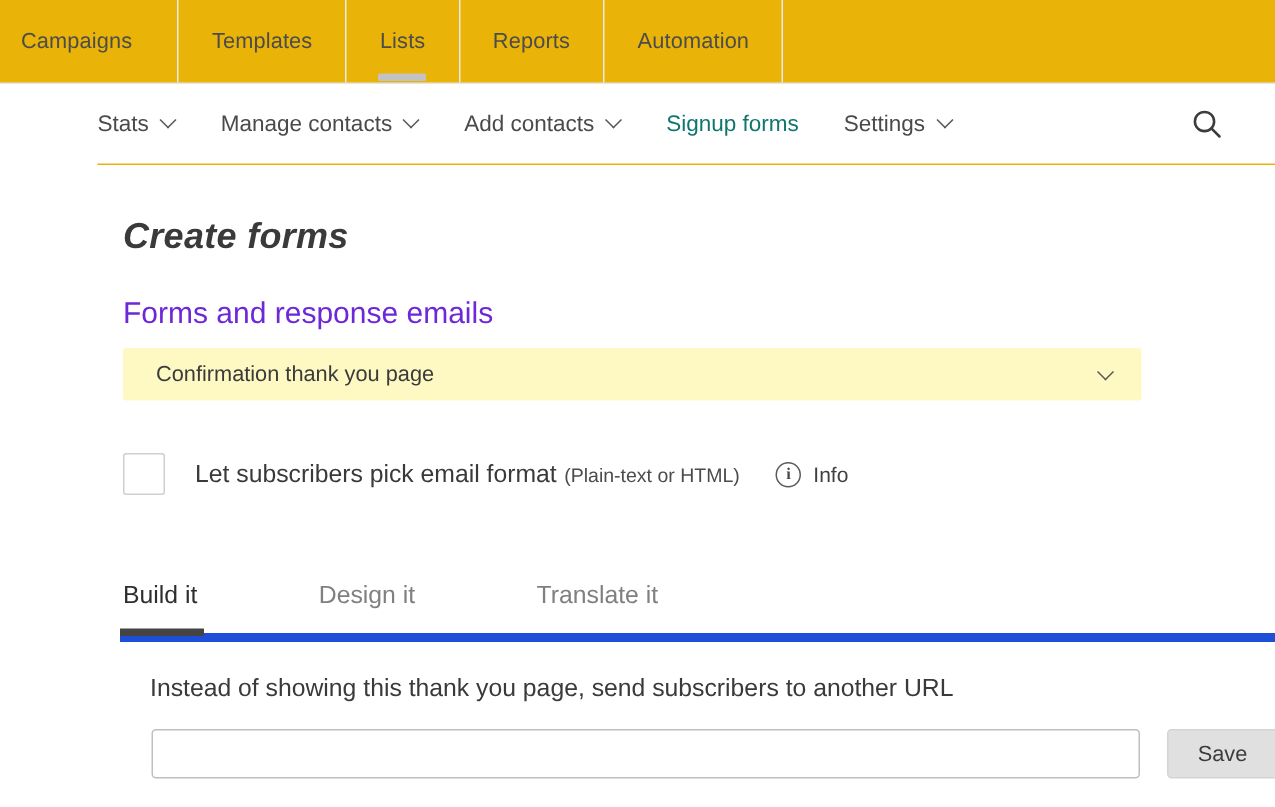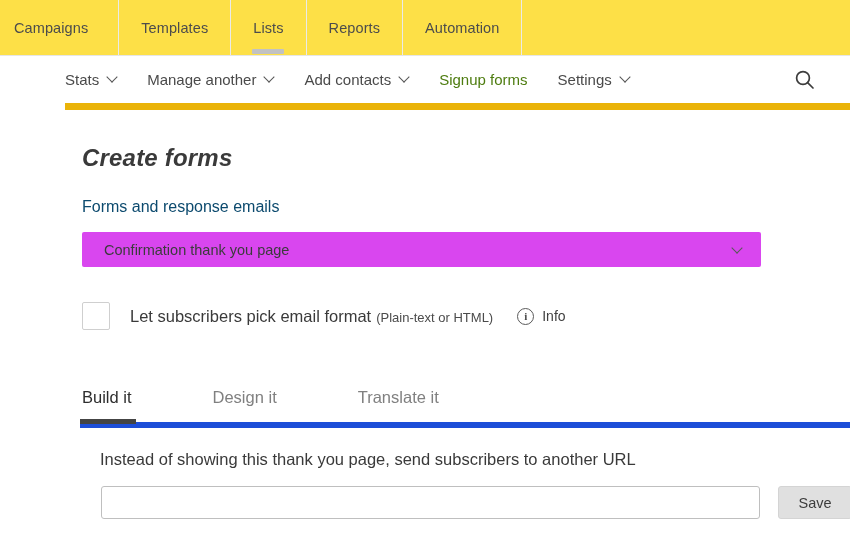--- a/index.html
+++ b/index.html
@@ -17,21 +17,21 @@
     overflow: hidden;
     position: relative;
   }
 
   
   .topnav {
     position: absolute;
     left: 0; top: 0;
     width: 850px;
     height: 56px;
-    background: #fde047;
+    background: #eab308;
     border-bottom: 1px solid #e6e6e6;
     display: flex;
     align-items: stretch;
   }
   .topnav-item {
     position: relative;
     display: flex;
     align-items: center;
     justify-content: center;
     padding: 0 22px;
@@ -68,33 +68,33 @@
     height: 54px;
   }
   .subnav-inner {
     position: absolute;
     left: 65px;
     right: 0;
     top: 0;
     bottom: 0;
     display: flex;
     align-items: center;
-    border-bottom: 7px solid #eab308;
+    border-bottom: 1px solid #eab308;
   }
   .subnav-item {
     display: flex;
     align-items: center;
     gap: 9px;
     font-size: 15px;
     color: #4a4a4a;
     margin-right: 30px;
     cursor: pointer;
     white-space: nowrap;
   }
-  .subnav-item.link { color: #4d7c0f; justify-content: center; }
+  .subnav-item.link { color: #0f766e; justify-content: center; }
   .chevron {
     display: inline-block;
     width: 9px;
     height: 9px;
     position: relative;
     top: -2px;
   }
   .chevron::before {
     content: "";
     position: absolute;
@@ -130,32 +130,32 @@
     font-size: 24px;
     font-style: italic;
     font-weight: bold;
     color: #3a3a3a;
     letter-spacing: .2px;
   }
   .section-label {
     position: absolute;
     left: 66px;
     top: 88px;
-    font-size: 16px;
-    color: #0c4a6e;
+    font-size: 20px;
+    color: #6d28d9;
   }
 
   
   .select-box {
     position: absolute;
     left: 66px;
     top: 122px;
     width: 679px;
     height: 35px;
-    background: #d946ef;
+    background: #fef9c3;
     border: none;
     border-radius: 2px;
     display: flex;
     align-items: center;
     cursor: pointer;
   }
   .select-value {
     margin-left: 22px;
     font-size: 14.5px;
     color: #3b3b3b;
@@ -326,21 +326,21 @@
   <div class="topnav-item topnav-spacer"></div>
 </div>
 
 <div class="subnav">
   <div class="subnav-inner">
     <div class="subnav-item">
       <span>Stats</span>
       <span class="chevron"></span>
     </div>
     <div class="subnav-item">
-      <span>Manage another</span>
+      <span>Manage contacts</span>
       <span class="chevron"></span>
     </div>
     <div class="subnav-item">
       <span>Add contacts</span>
       <span class="chevron"></span>
     </div>
     <div class="subnav-item link">
       <span>Signup forms</span>
     </div>
     <div class="subnav-item">

